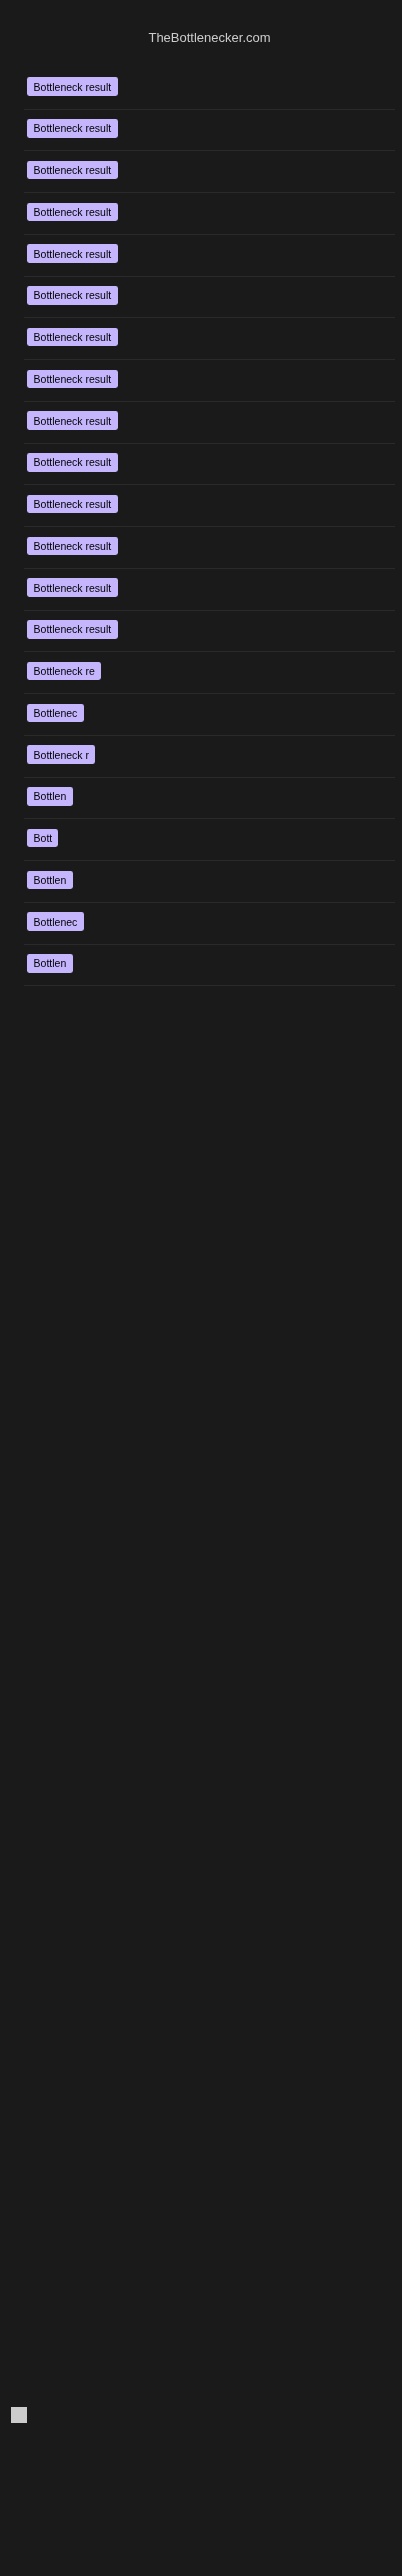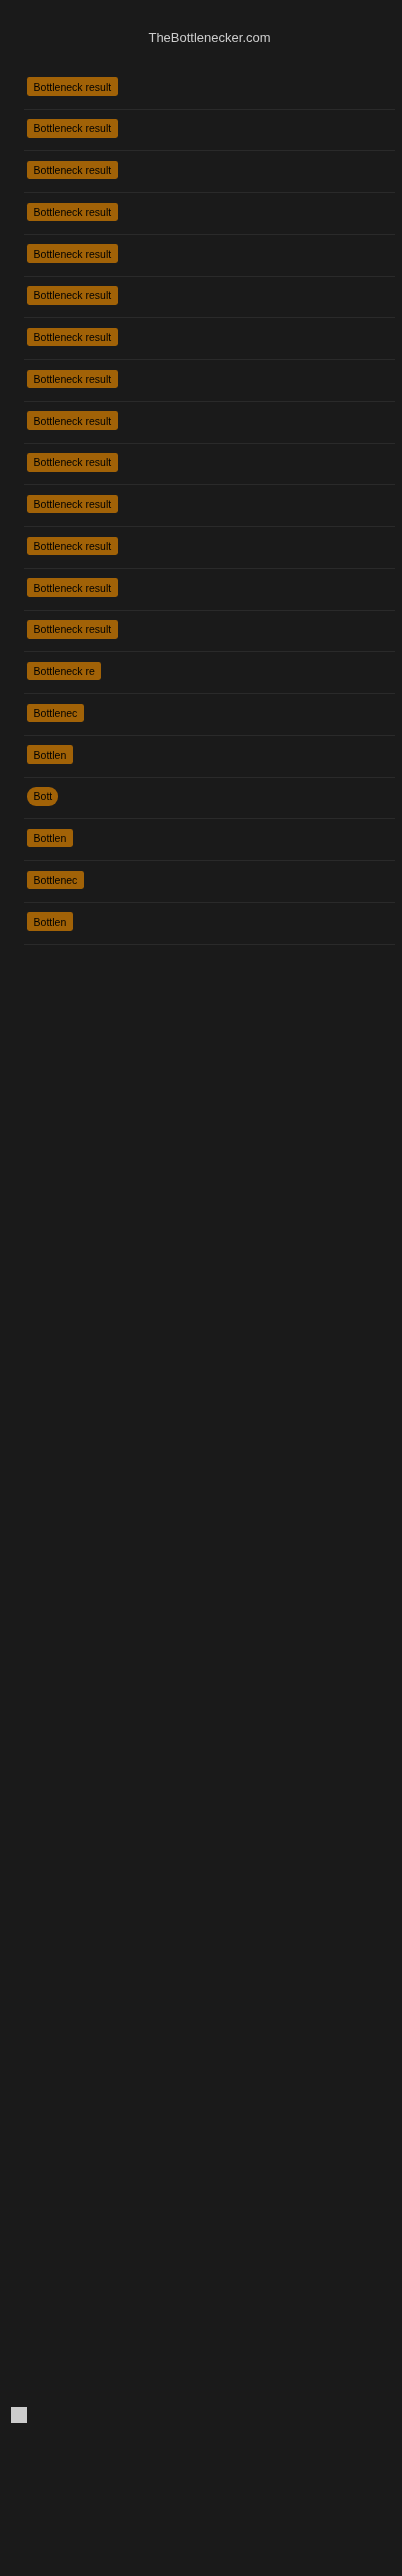--- a/index.html
+++ b/index.html
@@ -19,21 +19,21 @@
     .site-title {
       text-align: center;
       color: #cccccc;
       font-size: 13px;
       padding: 6.4px 0;
       font-weight: normal;
     }
 
     .bottleneck-badge {
       display: inline-block;
-      background-color: #a16207;
+      background-color: #c4b5fd;
       color: #000000;
       font-size: 10.5px;
       font-weight: normal;
       padding: 3.2px 6.4px;
       border-radius: 2.4px;
       white-space: nowrap;
       overflow: hidden;
     }
 
     .row {
@@ -67,21 +67,22 @@
     <div class="row"><div class="bottleneck-badge" style="max-width: 113px; overflow: hidden;">Bottleneck result</div></div>
     <div class="row"><div class="bottleneck-badge" style="max-width: 113px; overflow: hidden;">Bottleneck result</div></div>
     <div class="row"><div class="bottleneck-badge" style="max-width: 113px; overflow: hidden;">Bottleneck result</div></div>
     <div class="row"><div class="bottleneck-badge" style="max-width: 113px; overflow: hidden;">Bottleneck result</div></div>
     <div class="row"><div class="bottleneck-badge" style="max-width: 113px; overflow: hidden;">Bottleneck result</div></div>
     <div class="row"><div class="bottleneck-badge" style="max-width: 113px; overflow: hidden;">Bottleneck result</div></div>
     <div class="row"><div class="bottleneck-badge" style="max-width: 113px; overflow: hidden;">Bottleneck result</div></div>
     <div class="row"><div class="bottleneck-badge" style="max-width: 113px; overflow: hidden;">Bottleneck result</div></div>
     <div class="row"><div class="bottleneck-badge" style="max-width: 89px; overflow: hidden; text-align: center;">Bottleneck re</div></div>
     <div class="row"><div class="bottleneck-badge" style="max-width: 64px; overflow: hidden;">Bottlenec</div></div>
+    <div class="row"><div class="bottleneck-badge" style="max-width: 76px; overflow: hidden;">Bottleneck r</div></div>
     <div class="row"><div class="bottleneck-badge" style="max-width: 52px; overflow: hidden;">Bottlen</div></div>
-    <div class="row"><div class="bottleneck-badge" style="max-width: 31px; overflow: hidden; border-radius: 9px;">Bott</div></div>
+    <div class="row"><div class="bottleneck-badge" style="max-width: 31px; overflow: hidden;">Bott</div></div>
     <div class="row"><div class="bottleneck-badge" style="max-width: 52px; overflow: hidden;">Bottlen</div></div>
     <div class="row"><div class="bottleneck-badge" style="max-width: 64px; overflow: hidden;">Bottlenec</div></div>
     <div class="row"><div class="bottleneck-badge" style="max-width: 52px; overflow: hidden;">Bottlen</div></div>
   </div>
 
 <div class="cursor-line"></div>
 
 
 </body></html>

